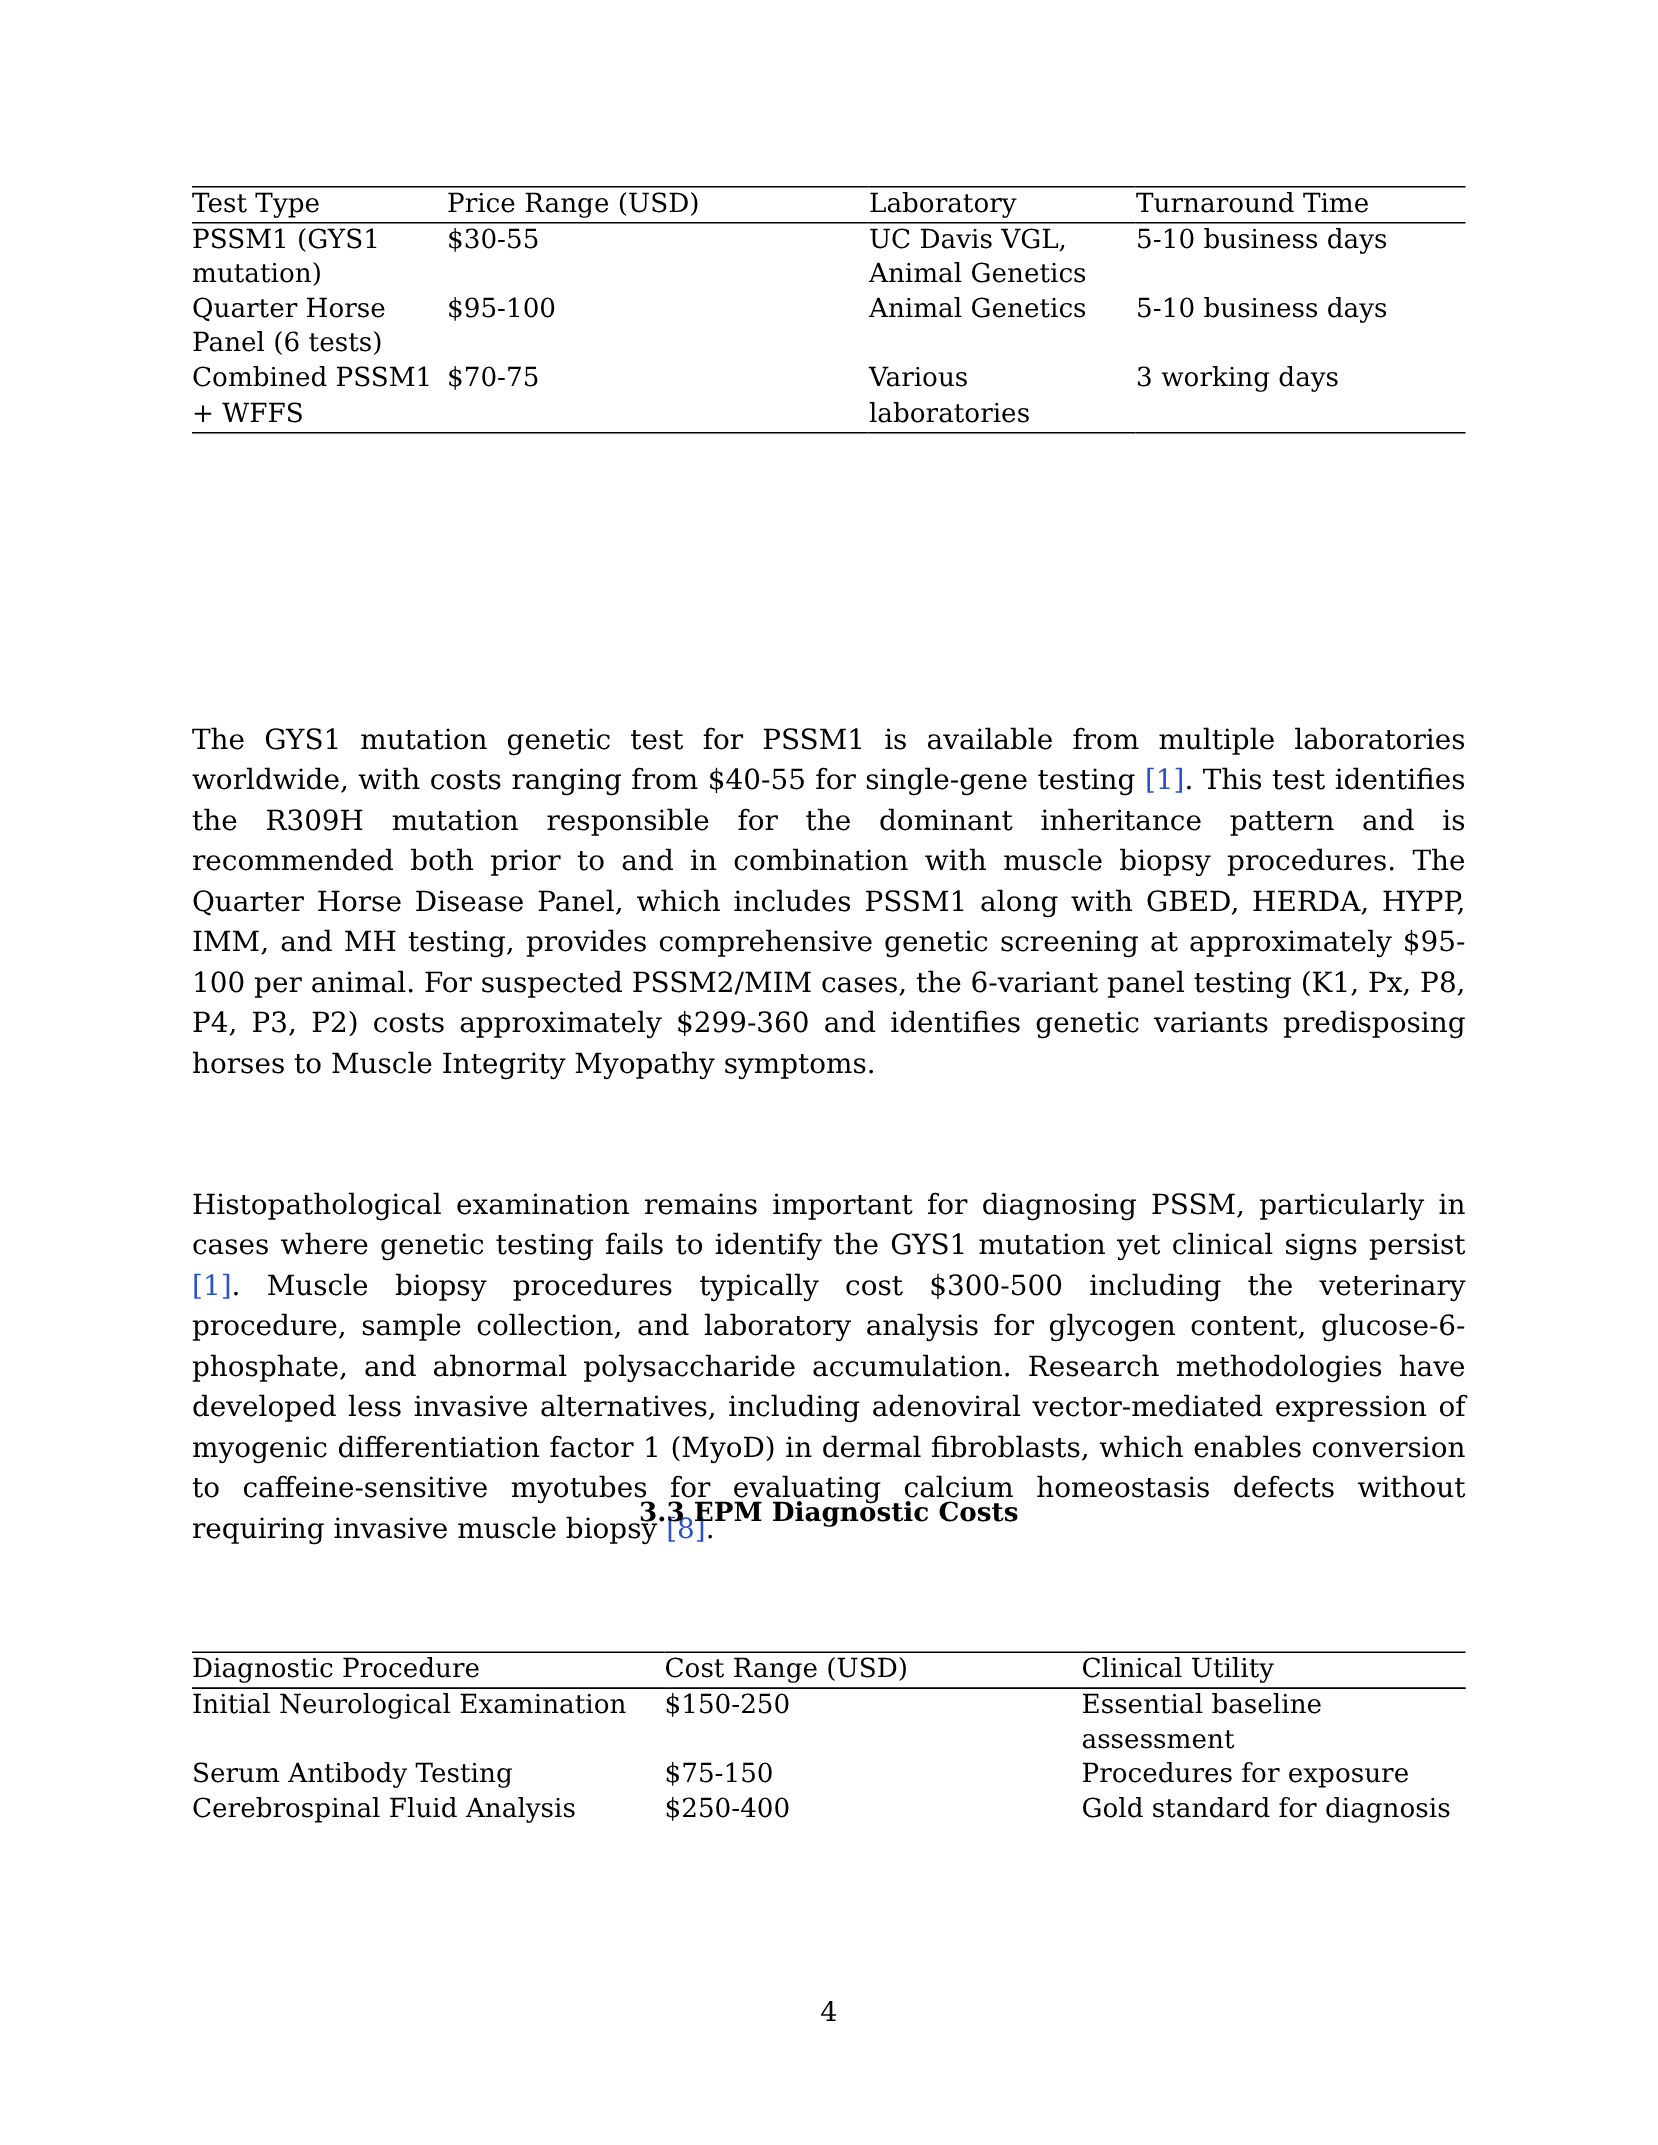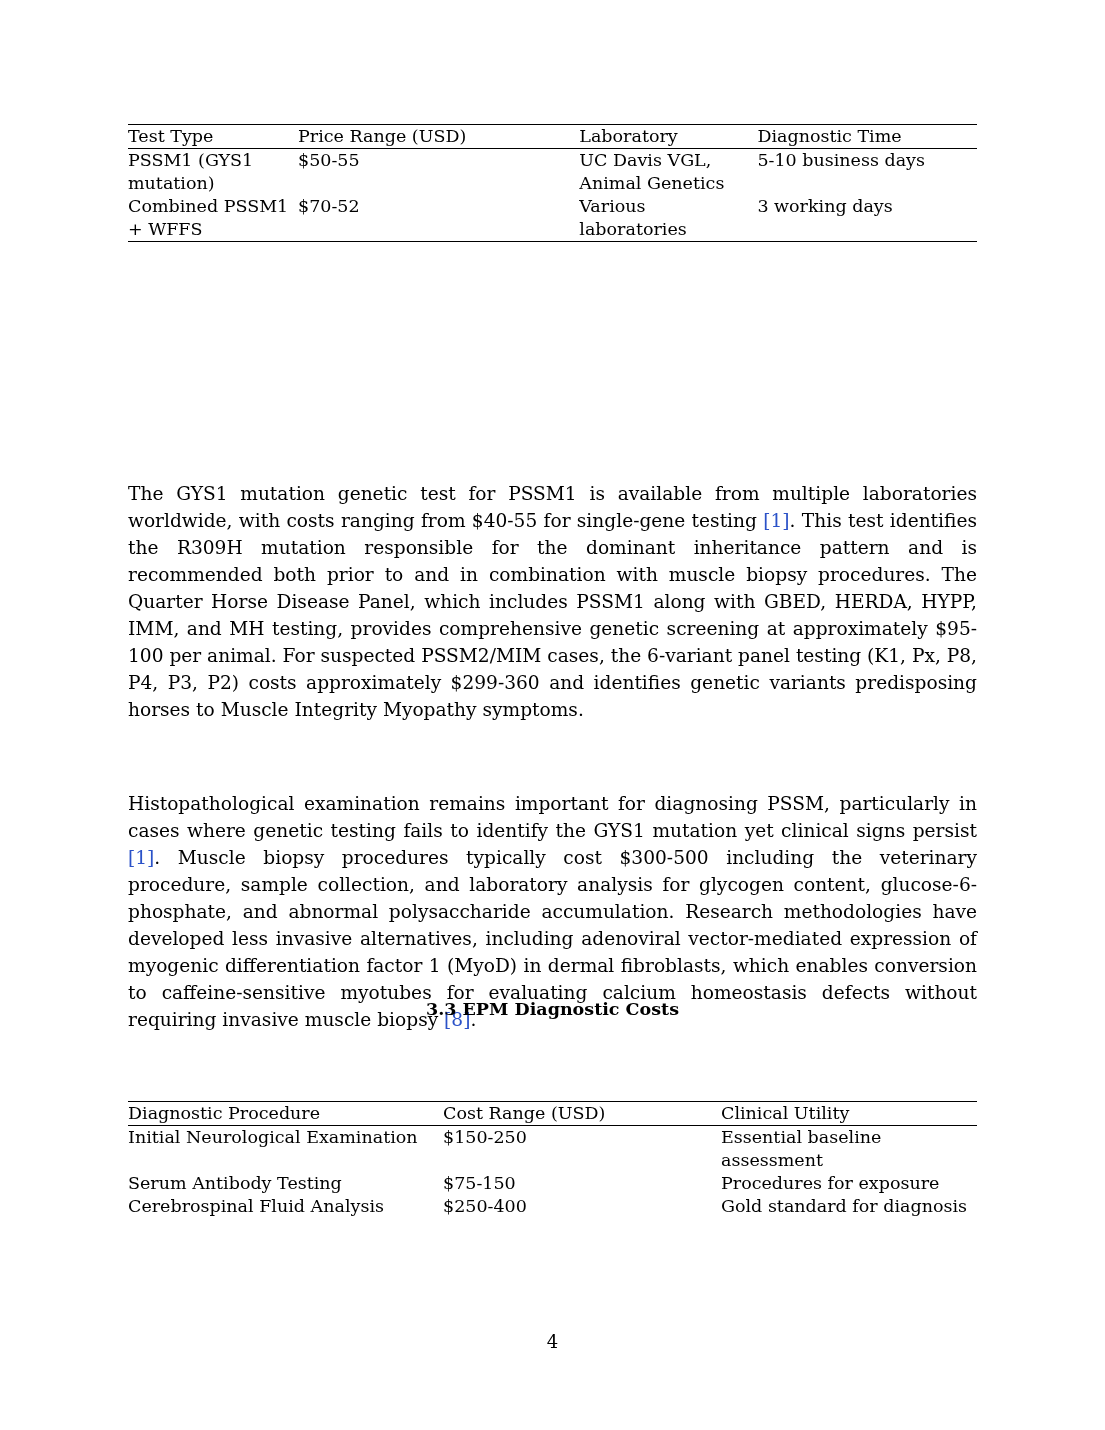--- a/index.html
+++ b/index.html
@@ -95,33 +95,39 @@
 
 <div class="page">
 
   <div id="table1-wrap">
     <table class="doc-table">
       <thead>
         <tr class="rule-top rule-mid">
           <th class="hdr-cell t1-c1">Test Type</th>
           <th class="hdr-cell t1-c2">Price Range (USD)</th>
           <th class="hdr-cell t1-c3">Laboratory</th>
-          <th class="hdr-cell t1-c4">Diagnostic Time</th>
+          <th class="hdr-cell t1-c4">Turnaround Time</th>
         </tr>
       </thead>
       <tbody>
         <tr>
           <td class="body-cell first-body-cell t1-c1">PSSM1 (GYS1 mutation)</td>
-          <td class="body-cell first-body-cell t1-c2">$50-55</td>
+          <td class="body-cell first-body-cell t1-c2">$30-55</td>
           <td class="body-cell first-body-cell t1-c3">UC Davis VGL, Animal Genetics</td>
           <td class="body-cell first-body-cell t1-c4">5-10 business days</td>
         </tr>
+        <tr>
+          <td class="body-cell t1-c1">Quarter Horse Panel (6 tests)</td>
+          <td class="body-cell t1-c2">$95-100</td>
+          <td class="body-cell t1-c3">Animal Genetics</td>
+          <td class="body-cell t1-c4">5-10 business days</td>
+        </tr>
         <tr class="rule-bot">
           <td class="body-cell last-body-cell t1-c1">Combined PSSM1 + WFFS</td>
-          <td class="body-cell last-body-cell t1-c2">$70-52</td>
+          <td class="body-cell last-body-cell t1-c2">$70-75</td>
           <td class="body-cell last-body-cell t1-c3">Various laboratories</td>
           <td class="body-cell last-body-cell t1-c4">3 working days</td>
         </tr>
       </tbody>
     </table>
   </div>
 
   <p class="body" id="para1"><span>The GYS1 mutation genetic test for PSSM1 is available from multiple laboratories worldwide, with costs ranging from $40-55 for single-gene testing </span><span class="cite">[1]</span><span>. This test identifies the R309H mutation responsible for the dominant inheritance pattern and is recommended both prior to and in combination with muscle biopsy procedures. The Quarter Horse Disease Panel, which includes PSSM1 along with GBED, HERDA, HYPP, IMM, and MH testing, provides comprehensive genetic screening at approximately $95-100 per animal. For suspected PSSM2/MIM cases, the 6-variant panel testing (K1, Px, P8, P4, P3, P2) costs approximately $299-360 and identifies genetic variants predisposing horses to Muscle Integrity Myopathy symptoms.</span></p>
 
 

